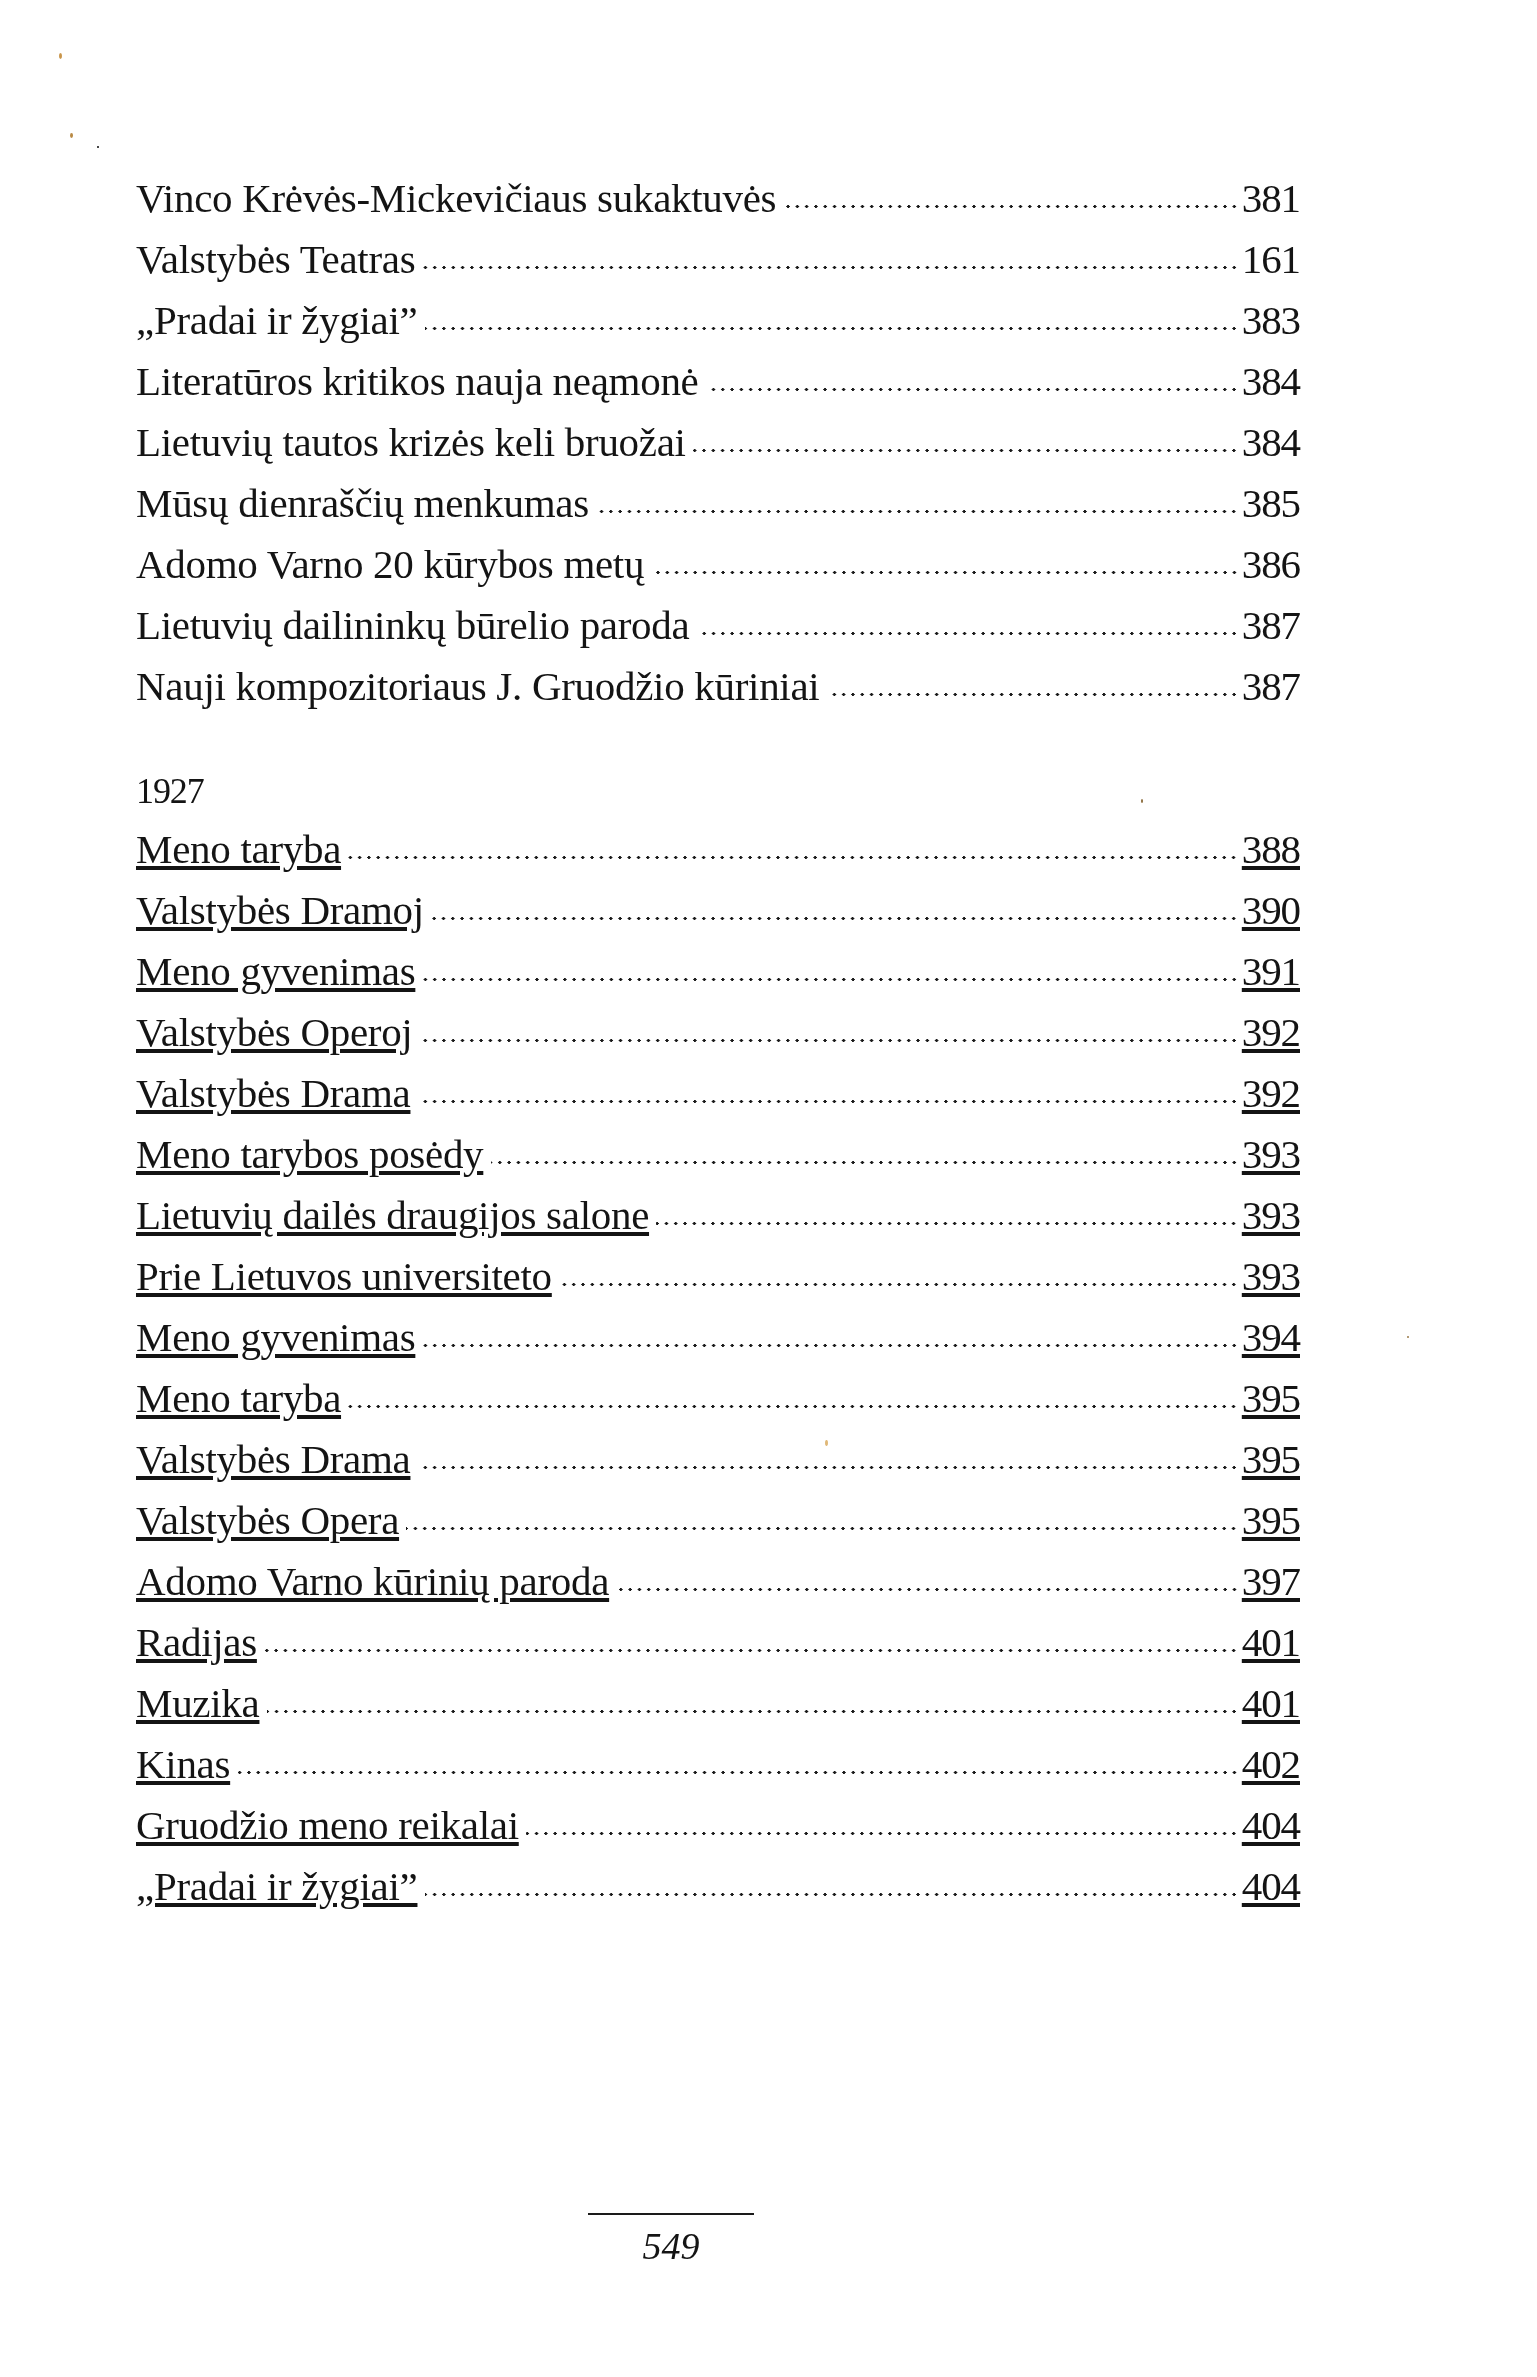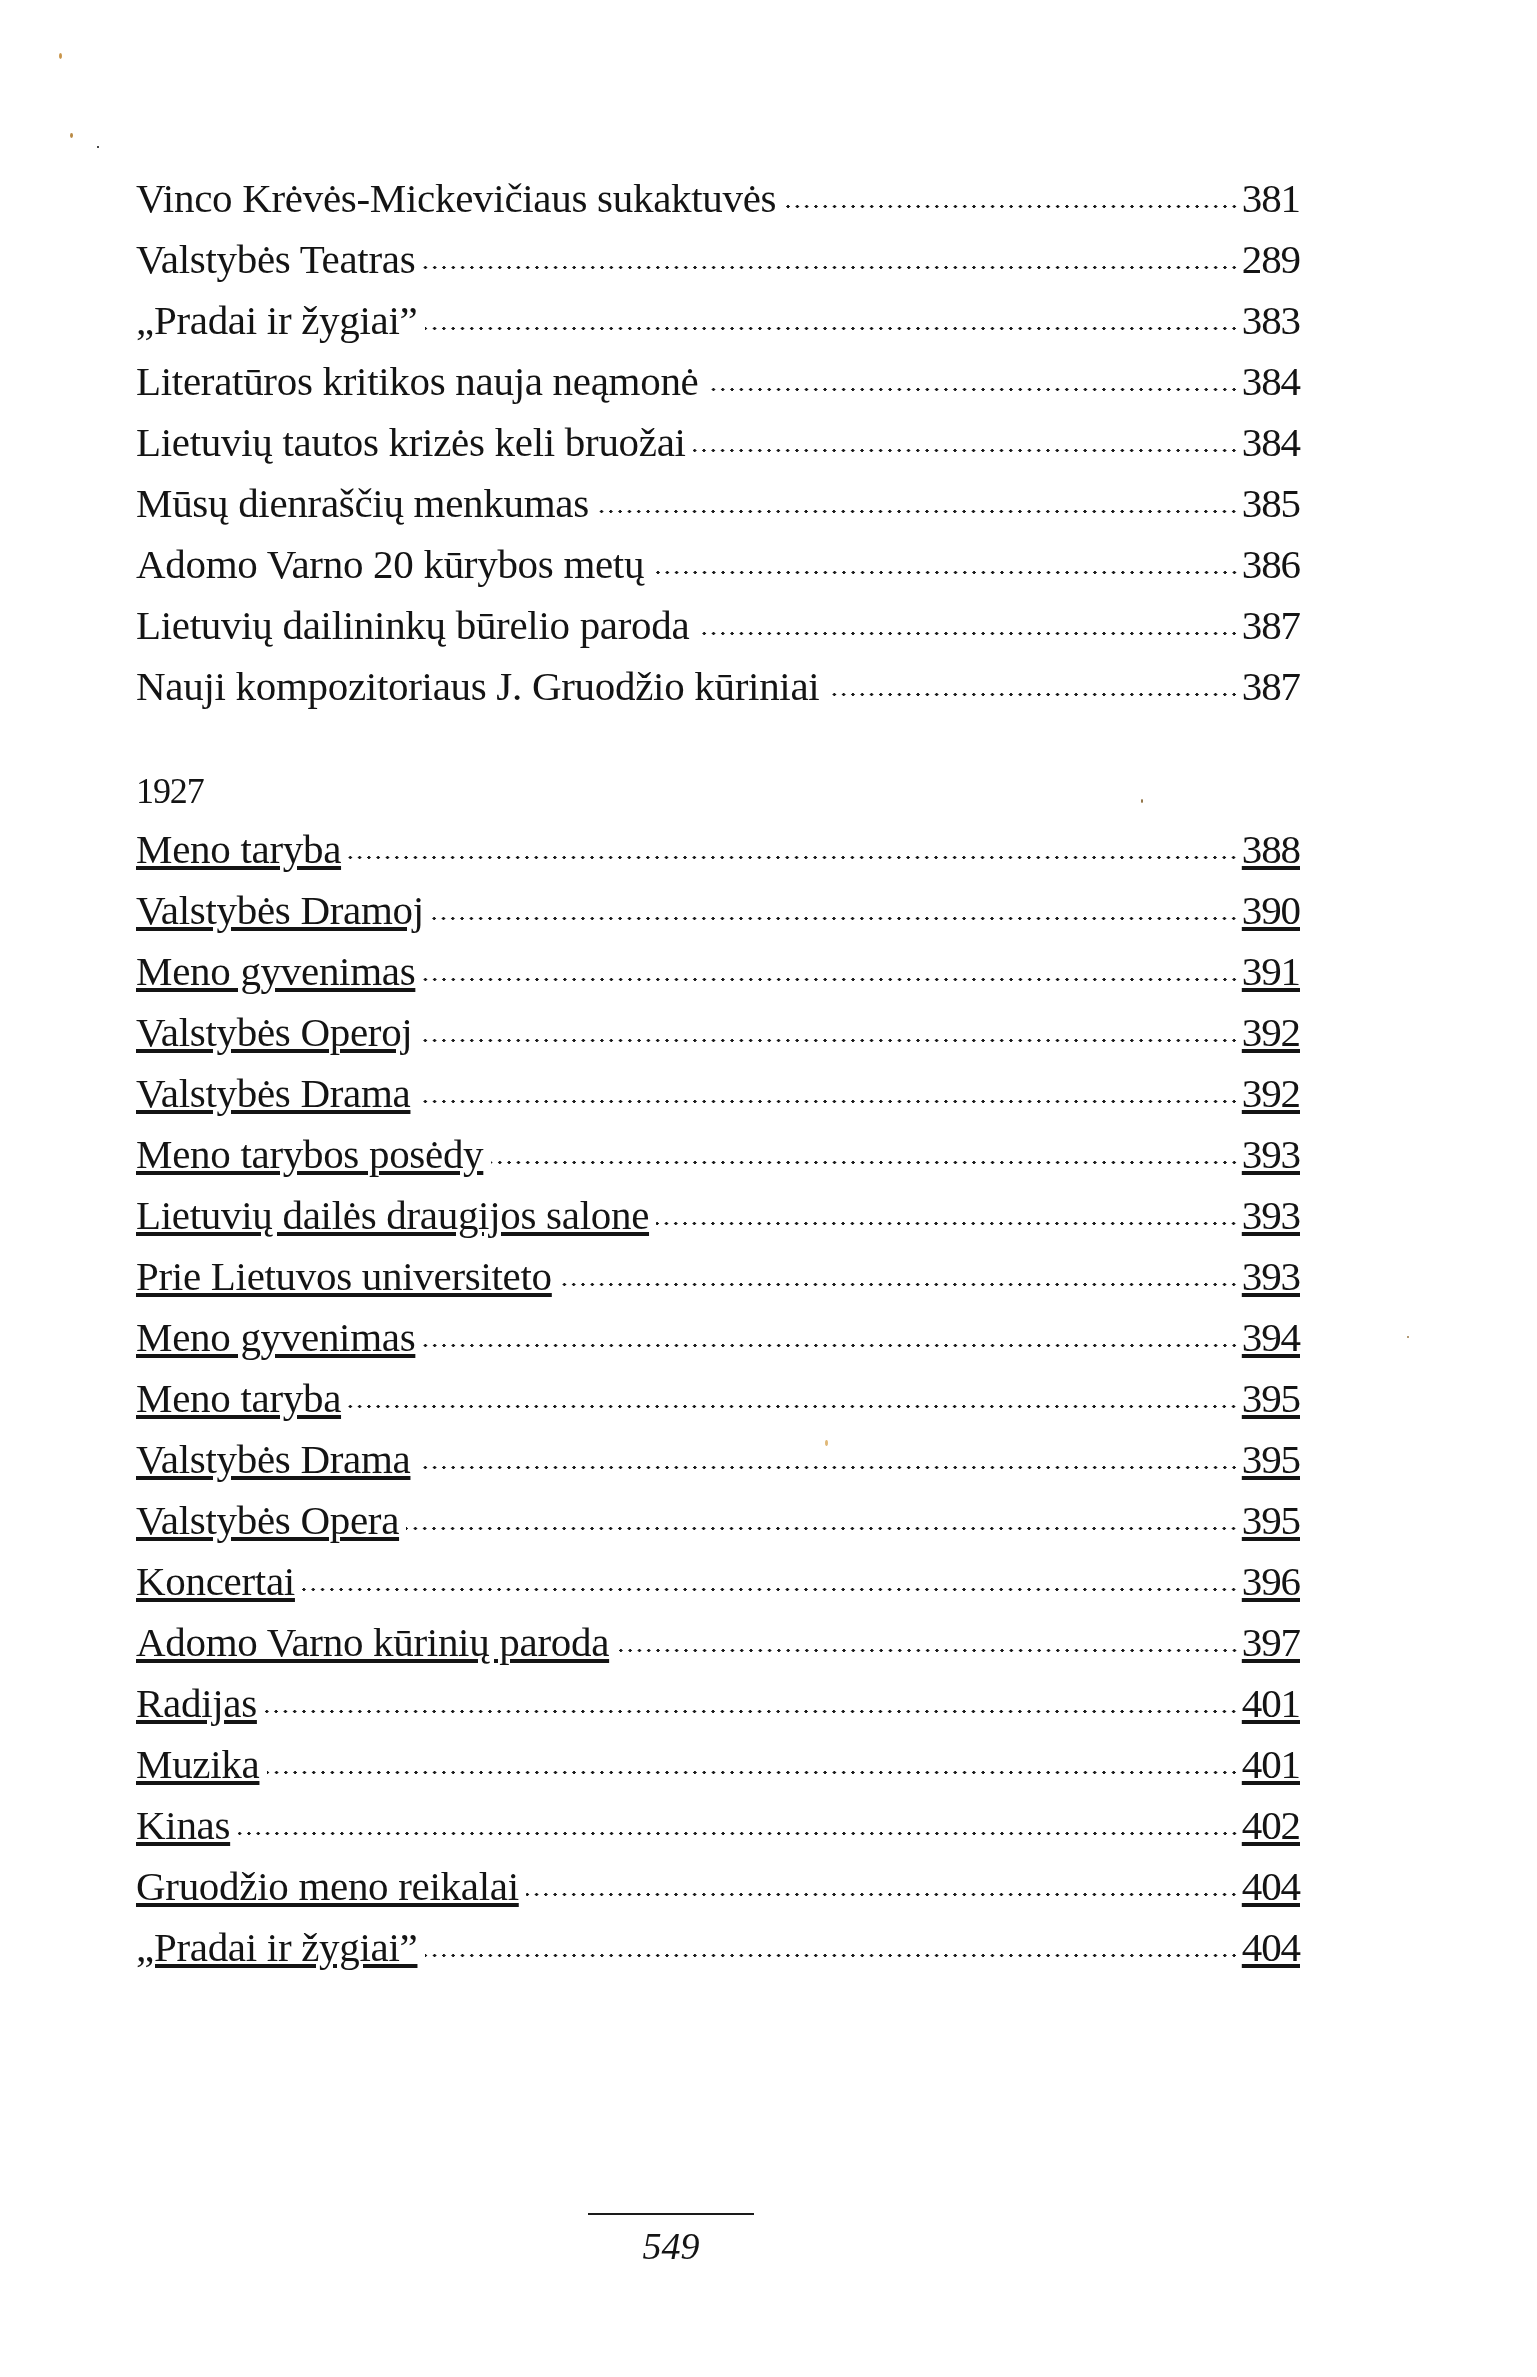--- a/index.html
+++ b/index.html
@@ -107,21 +107,21 @@
 
   <div class="toc toc-block-1">
     <div class="toc-row">
       <span class="toc-title">Vinco Krėvės-Mickevičiaus sukaktuvės</span>
       <span class="toc-leader"></span>
       <span class="toc-page">381</span>
     </div>
     <div class="toc-row">
       <span class="toc-title">Valstybės Teatras</span>
       <span class="toc-leader"></span>
-      <span class="toc-page">289</span>
+      <span class="toc-page">161</span>
     </div>
     <div class="toc-row">
       <span class="toc-title">„Pradai ir žygiai”</span>
       <span class="toc-leader"></span>
       <span class="toc-page">383</span>
     </div>
     <div class="toc-row">
       <span class="toc-title">Literatūros kritikos nauja neąmonė</span>
       <span class="toc-leader"></span>
       <span class="toc-page">384</span>
@@ -208,25 +208,20 @@
     </div>
     <div class="toc-row">
       <span class="toc-title">Valstybės Drama</span>
       <span class="toc-leader"></span>
       <span class="toc-page">395</span>
     </div>
     <div class="toc-row">
       <span class="toc-title">Valstybės Opera</span>
       <span class="toc-leader"></span>
       <span class="toc-page">395</span>
-    </div>
-    <div class="toc-row">
-      <span class="toc-title">Koncertai</span>
-      <span class="toc-leader"></span>
-      <span class="toc-page">396</span>
     </div>
     <div class="toc-row">
       <span class="toc-title">Adomo Varno kūrinių paroda</span>
       <span class="toc-leader"></span>
       <span class="toc-page">397</span>
     </div>
     <div class="toc-row">
       <span class="toc-title">Radijas</span>
       <span class="toc-leader"></span>
       <span class="toc-page">401</span>

